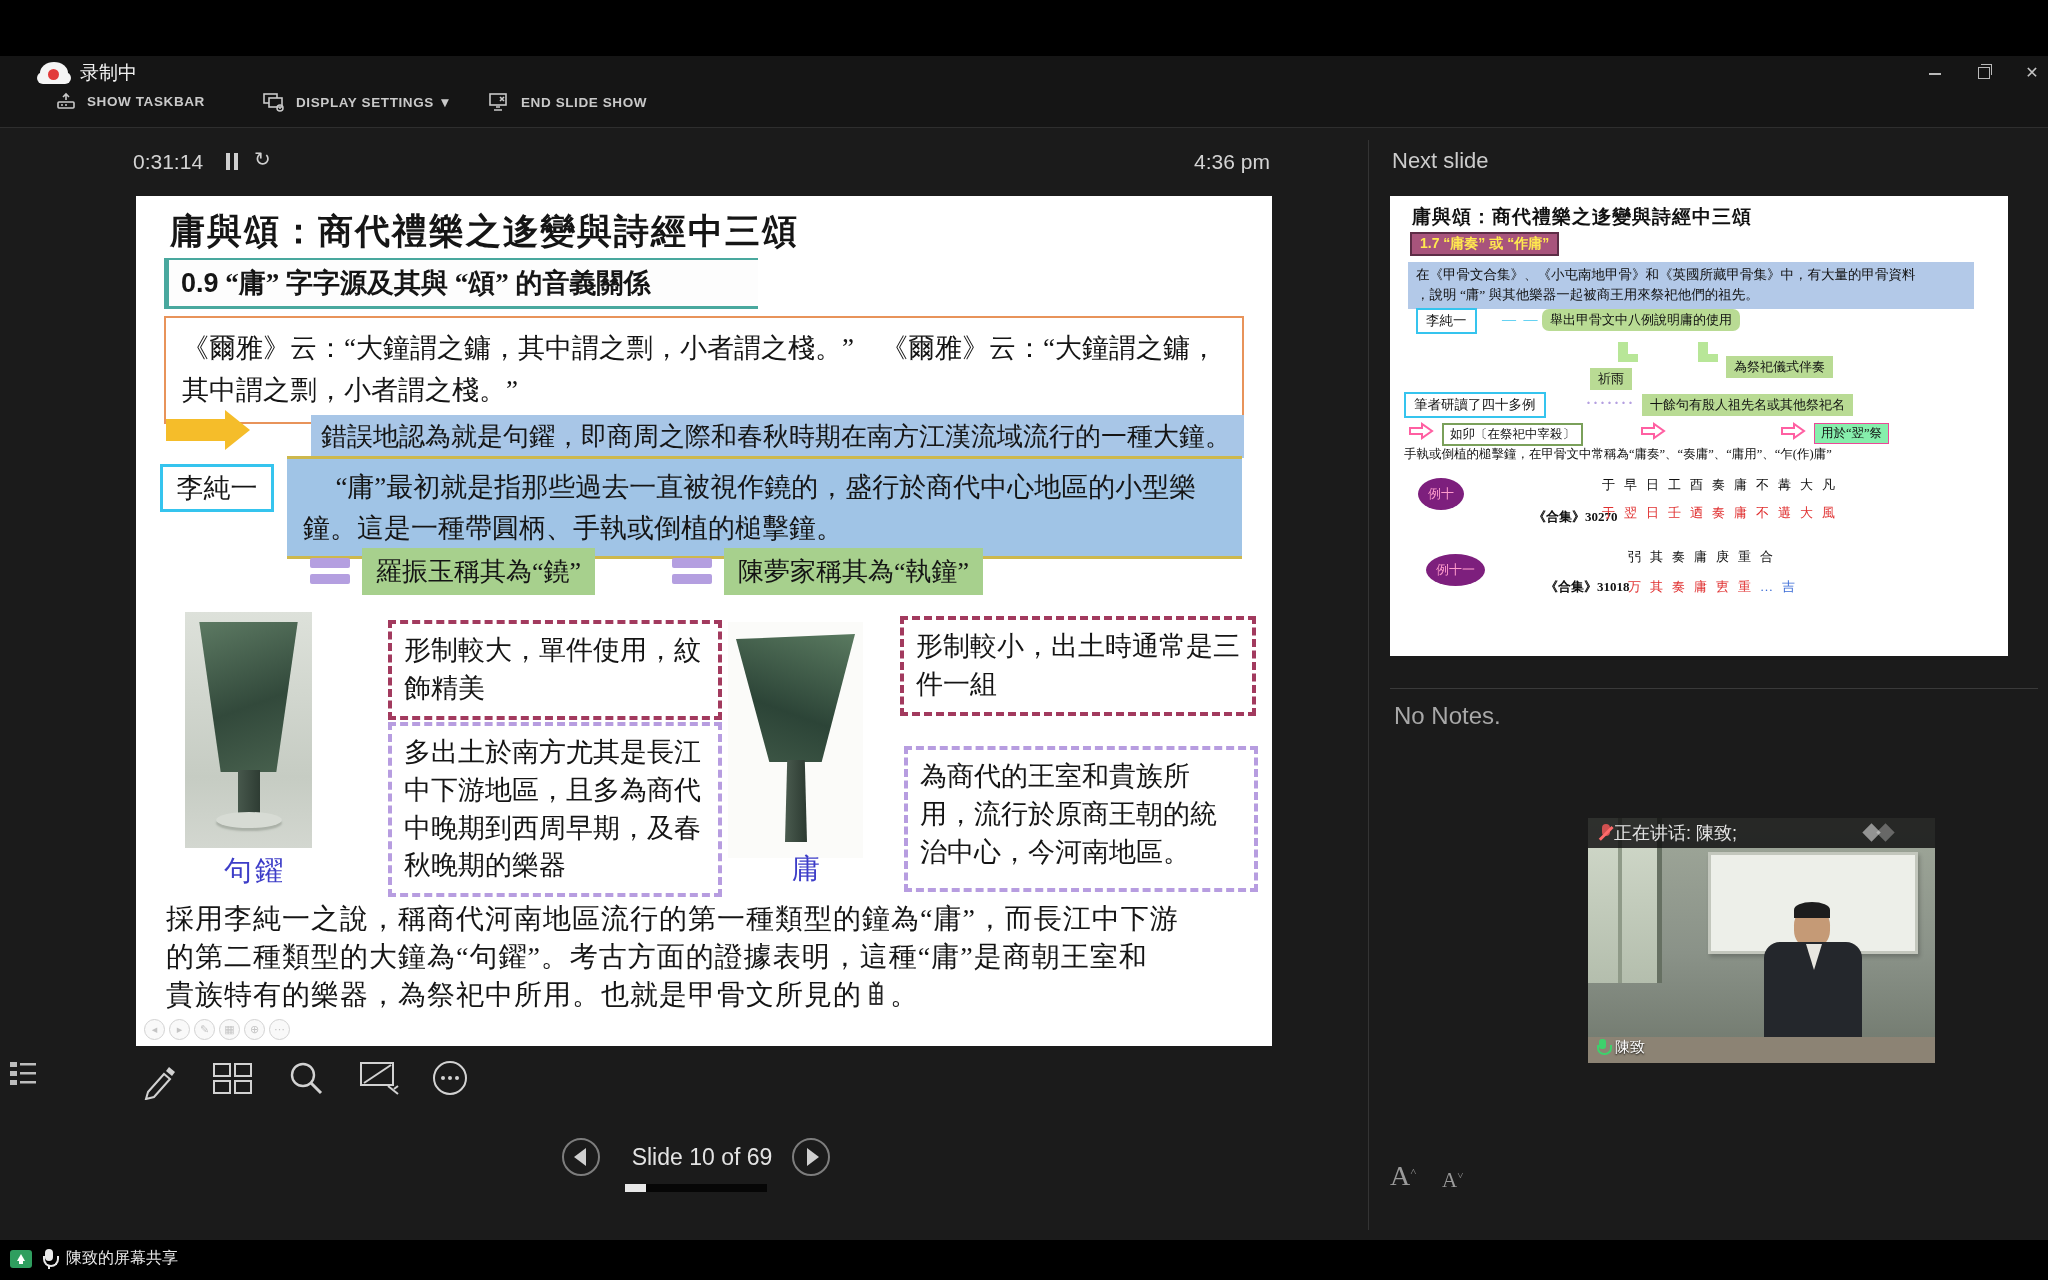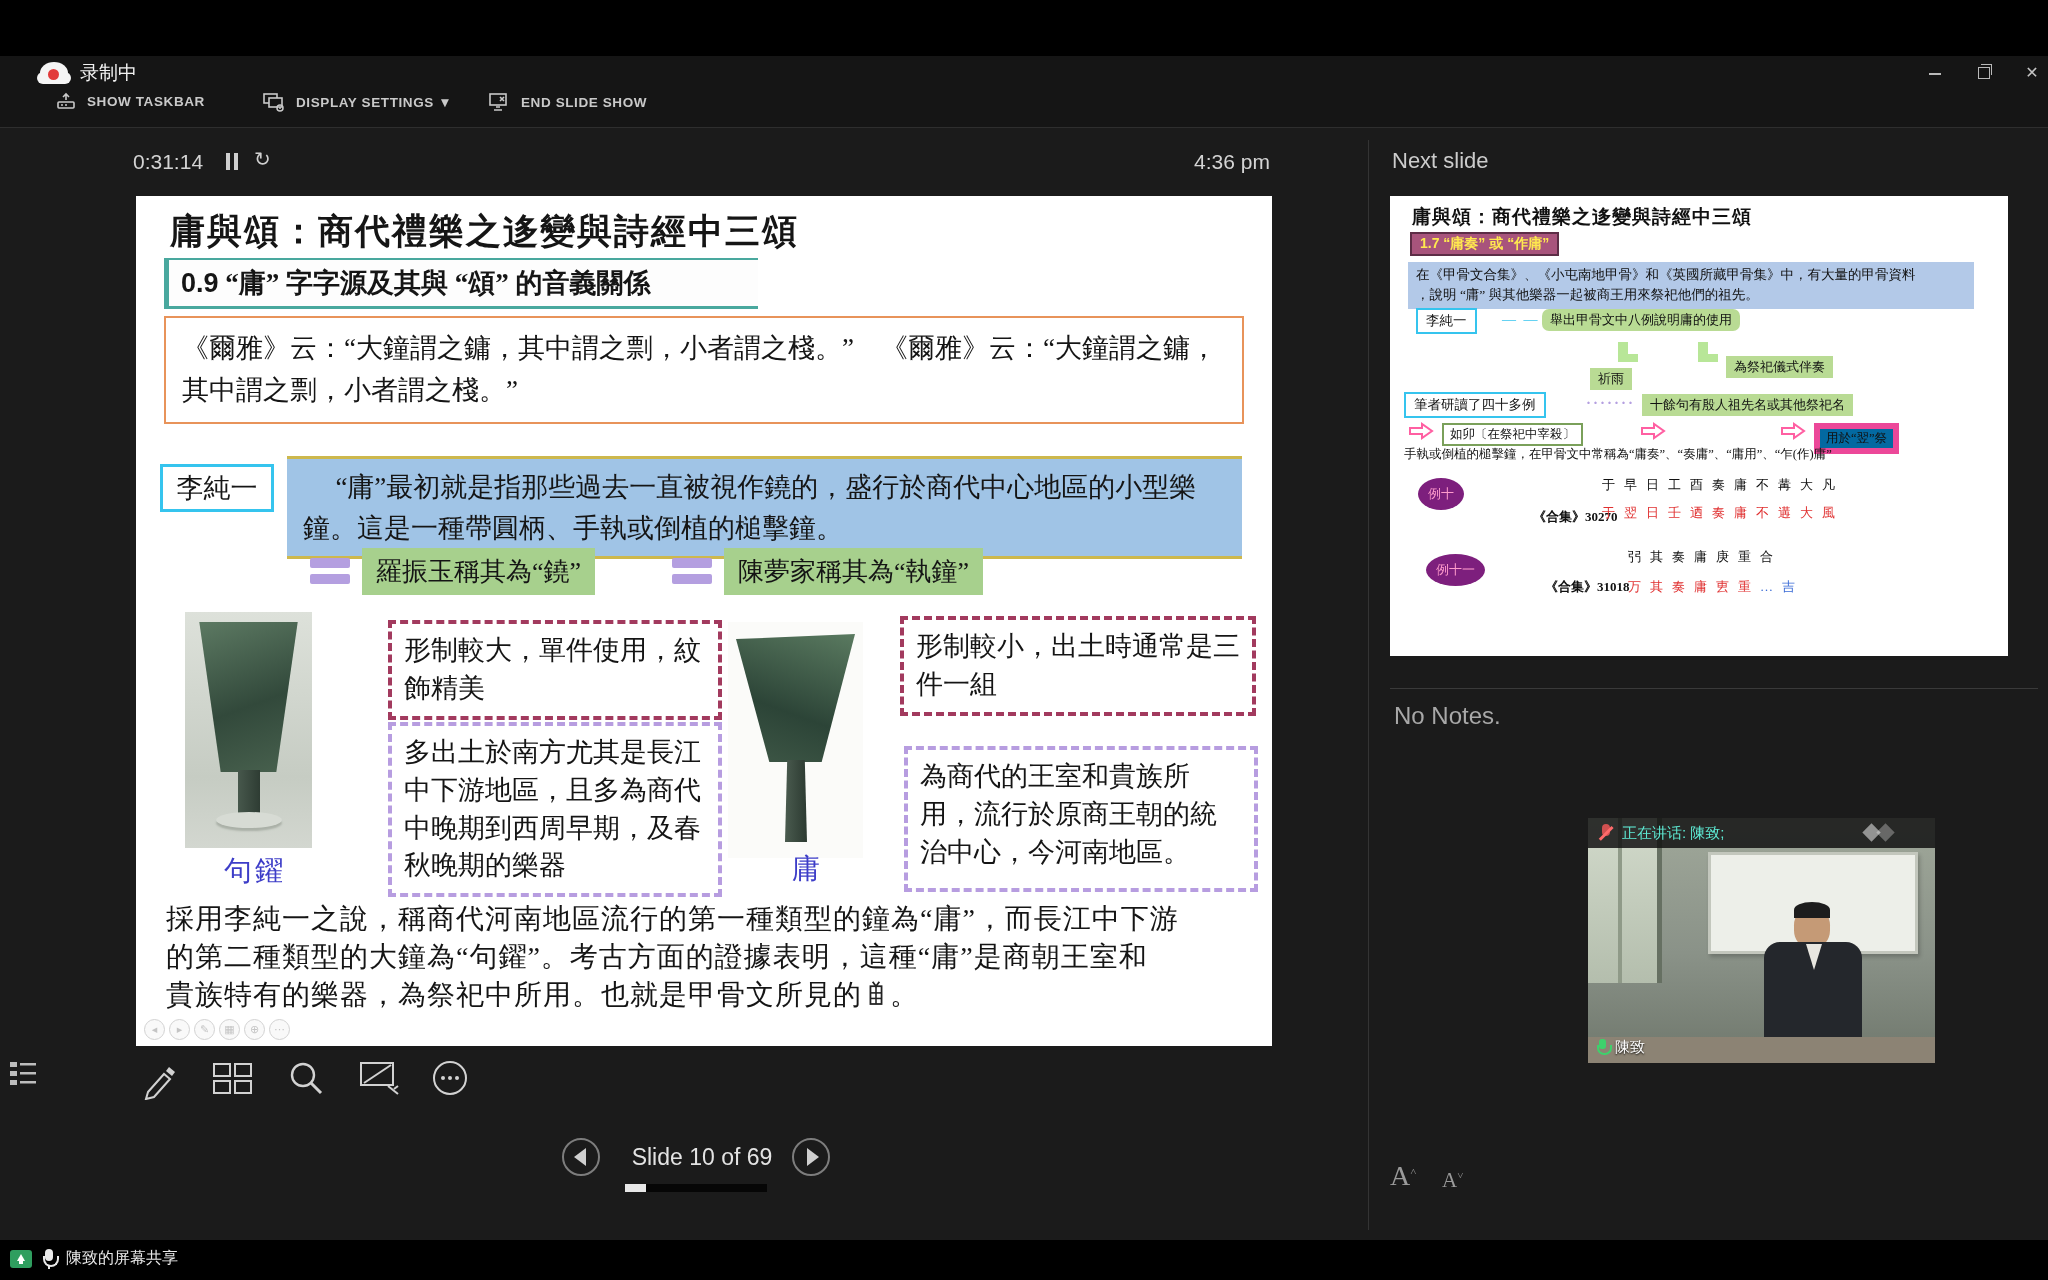--- a/index.html
+++ b/index.html
@@ -81,34 +81,34 @@
   .p-badge { position:absolute; left:20px; top:36px; background:#a8547c; border:2px solid #5d2d46; color:#ffe94f; font-size:14px; font-weight:bold; padding:1px 8px; font-family:"Liberation Sans",sans-serif; }
   .p-blue { position:absolute; left:18px; top:66px; width:566px; background:#b3c9e8; padding:3px 8px; font-size:13.5px; line-height:1.5; }
   .p-cyanbox { position:absolute; border:2px solid #35c4ee; background:#fff; font-size:13.5px; padding:2px 8px; }
   .p-green { position:absolute; background:#b9db94; font-size:13px; padding:2px 8px; }
   .p-dash { position:absolute; color:#35c4ee; font-size:14px; letter-spacing:2px; }
   .p-elbow { position:absolute; width:10px; height:20px; background:#b8e698; }
   .p-elbow::after { content:""; position:absolute; left:6px; bottom:0; width:14px; height:8px; background:#b8e698; }
   .p-dots { position:absolute; color:#b49fe0; font-size:15px; letter-spacing:2px; font-weight:bold; }
   .p-arrow { position:absolute; width:26px; height:18px; }
   .p-whitebox { position:absolute; border:2px solid #7aa05a; background:#fff; font-size:12.5px; padding:1px 6px; }
-  .p-greenbox2 { position:absolute; border:6px solid #ec4899; background:#0369a1; font-size:12.5px; padding:1px 6px; }
+  .p-greenbox2 { position:absolute; border:1px solid #ec4899; background:#86efac; font-size:12.5px; padding:1px 6px; }
   .p-usage { position:absolute; left:14px; top:250px; width:592px; font-size:12.5px; }
   .p-oval { position:absolute; background:#7d1f7d; color:#ff9ccc; font-size:13px; border-radius:50%; padding:7px 10px; font-family:"Liberation Sans",sans-serif; }
   .p-ref { position:absolute; font-size:13px; font-weight:bold;margin-left:47px; }
   .p-glyphs { position:absolute; font-size:13px; letter-spacing:9px; white-space:nowrap; }
   .p-red { color:#e03030; } .p-blue-t { color:#3a6bd6; }
 
   .sep-h { position:absolute; left:1390px; top:688px; width:648px; height:1px; background:#3a3a3a; }
   .notes { position:absolute; left:1394px; top:702px; color:#a8a8a8; font-size:24px; }
 
   
   .video { position:absolute; left:1588px; top:818px; width:347px; height:245px; background:#566; overflow:hidden; }
   .v-bar { position:absolute; left:0; top:0; width:100%; height:30px; background:rgba(18,18,18,.85); display:flex; align-items:center; z-index:5; }
-  .v-bar .lbl { color:#5eead4; font-size:15px; margin-left:8px; }
+  .v-bar .lbl { color:#e5e5e5; font-size:18px; }
   .v-logo { position:absolute; right:34px; top:6px; width:40px; height:18px; z-index:6; }
   .v-logo i { position:absolute; top:2px; width:13px; height:13px; background:rgba(255,255,255,.5); transform:rotate(45deg); }
   .v-logo i:first-child { left:4px; } .v-logo i:last-child { left:18px; background:rgba(255,255,255,.3); }
   .scene { position:absolute; left:0; top:0; width:347px; height:245px; background:linear-gradient(180deg,#a0a89a 0%,#8a9288 55%,#6f776c 100%); }
   .sc-window { position:absolute; left:0; top:0; width:74px; height:165px; background:linear-gradient(#d2dacb,#b4bead); border-right:5px solid #667062; }
   .sc-window::after { content:""; position:absolute; left:30px; top:0; width:4px; height:165px; background:#8f9a88; }
   .sc-board { position:absolute; left:120px; top:34px; width:210px; height:102px; background:#edefe9; border:3px solid #c3c7bd; box-shadow:2px 3px 4px rgba(0,0,0,.2); }
   .sc-head { position:absolute; left:206px; top:88px; width:36px; height:42px; background:#c59a76; border-radius:46% 46% 42% 42%; }
   .sc-head::before { content:""; position:absolute; left:0; top:-4px; width:36px; height:16px; background:#1d1d1d; border-radius:50% 50% 0 0; }
   .sc-body { position:absolute; left:176px; top:124px; width:98px; height:96px; background:#24272c; border-radius:16px 16px 0 0; }
@@ -188,20 +188,24 @@
       <i></i>
       <i></i>
     </div>
   <div class="reset-btn">↻</div>
   <div class="clock">4:36 pm</div>
 
   <div class="slide">
     <div class="s-title">庸與頌：商代禮樂之迻變與詩經中三頌</div>
     <div class="s-section"><b>0.9</b> <span>“庸” 字字源及其與 “頌” 的音義關係</span></div>
     <div class="s-quote">《爾雅》云：“大鐘謂之鏞，其中謂之剽，小者謂之棧。”　《爾雅》云：“大鐘謂之鏞，其中謂之剽，小者謂之棧。”</div>
+    <div class="s-arrowrow">
+      <span class="y-arrow"></span>
+      <span class="s-bluebar">錯誤地認為就是句鑃，即商周之際和春秋時期在南方江漢流域流行的一種大鐘。</span>
+    </div>
     <div class="s-scholar">李純一</div>
     <div class="s-view">“庸”最初就是指那些過去一直被視作鐃的，盛行於商代中心地區的小型樂鐘。這是一種帶圓柄、手執或倒植的槌擊鐘。</div>
 
     <span class="eq" style="left:174px; top:362px;">
         <i></i>
         <i></i>
       </span>
     <div class="greenbox" style="left:226px; top:352px;">羅振玉稱其為“鐃”</div>
     <span class="eq" style="left:536px; top:362px;">
         <i></i>

